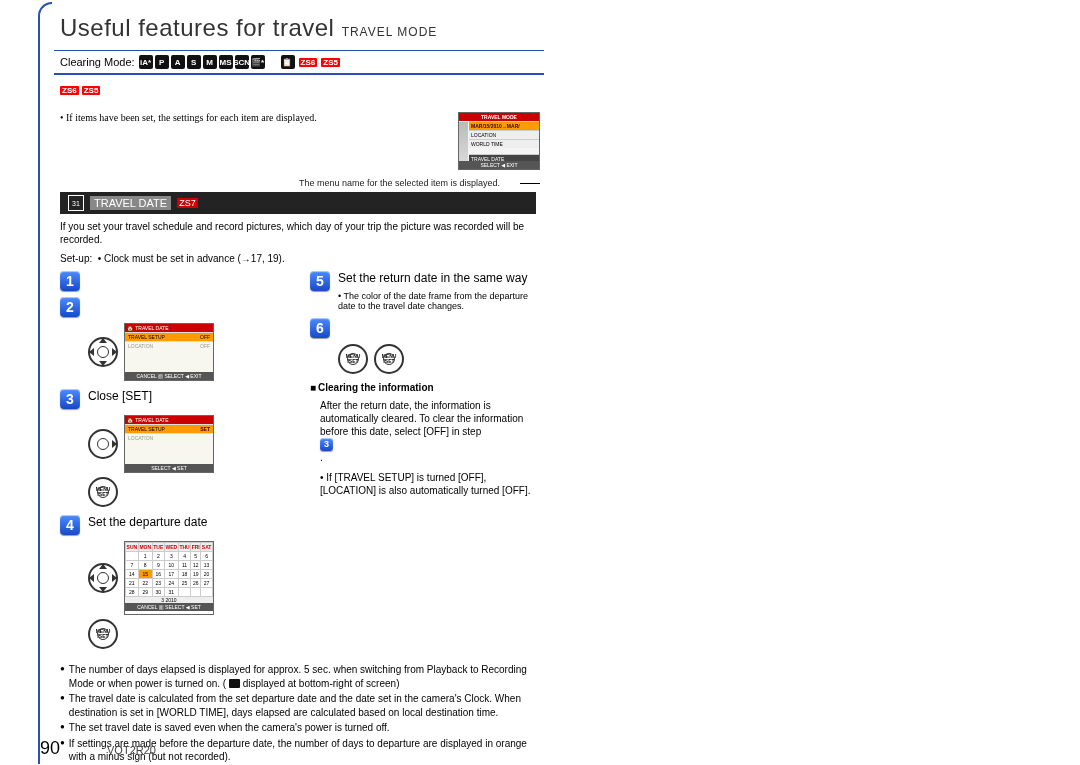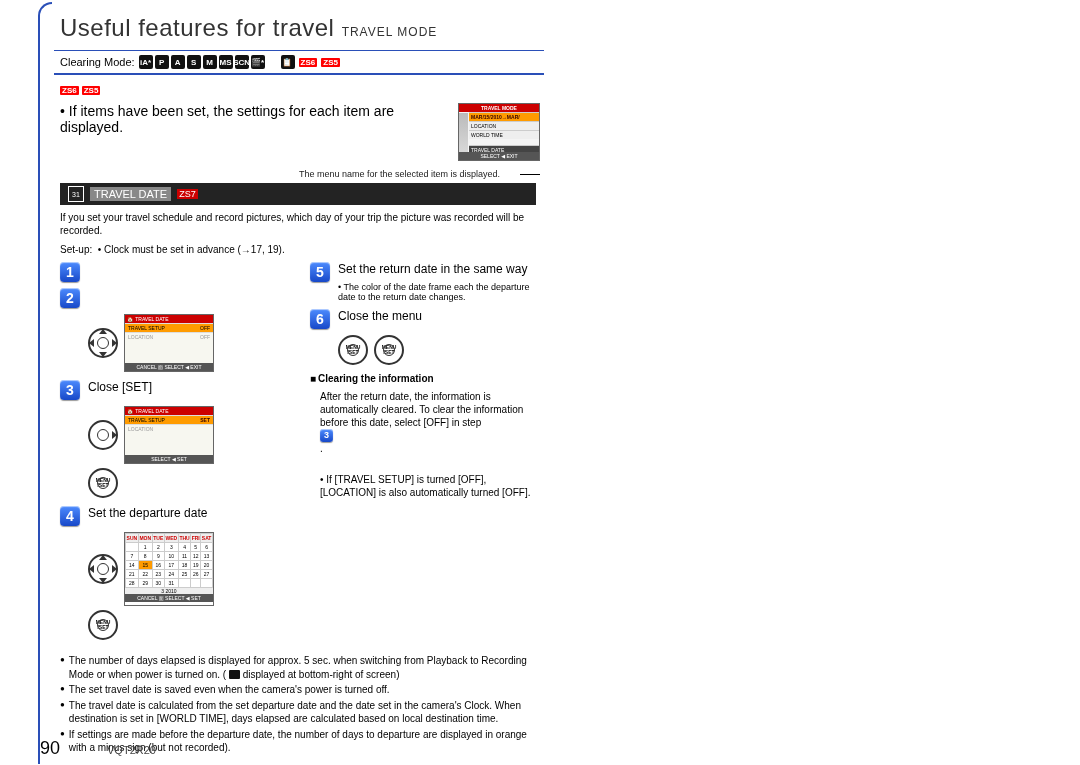--- a/index.html
+++ b/index.html
@@ -8,21 +8,21 @@
   .title { font-size: 24px; font-weight: 400; color: #333; margin-left: 20px; margin-top: 4px; letter-spacing: 0.5px; }
   .title .sub { font-size: 12px; letter-spacing: 1px; }
   .divider1 { border-top: 1px solid #2a4fb8; margin: 8px 0 4px 0; width: 490px; margin-left: 14px; }
   .rec-line { display: flex; align-items: center; gap: 4px; margin-left: 20px; }
   .mode-icons { display: flex; gap: 2px; align-items: center; }
   .micon { width: 14px; height: 14px; background: #111; color: #fff; font-size: 8px; font-weight: bold; display: inline-flex; align-items: center; justify-content: center; border-radius: 2px; }
   .zs-tag { background: #f00; color: #fff; font-size: 8px; padding: 0 2px; font-weight: bold; border-radius: 1px; }
   .divider2 { border-top: 2px solid #2a4fb8; margin: 4px 0 8px 0; width: 490px; margin-left: 14px; }
   .content { margin-left: 20px; width: 480px; }
   .note-row { display: flex; align-items: flex-start; gap: 10px; }
-  .note-row .txt { flex: 1; font-size: 14px; }
+  .note-row .txt { flex: 1; font-size: 10px; font-family: Liberation Serif, serif; }
   .mini-screen { width: 80px; height: 56px; border: 1px solid #666; position: relative; background: #f4f4f4; font-size: 5px; }
   .mini-screen .hdr { background: #c00; color: #fff; padding: 1px 2px; font-size: 5px; font-weight: bold; text-align: center; }
   .mini-screen .tab-col { position: absolute; left: 0; top: 9px; width: 9px; bottom: 0; background: linear-gradient(#bbb,#ddd); }
   .mini-screen .row { margin-left: 10px; padding: 1px 2px; background: #eee; border-top: 1px solid #ccc; display: flex; justify-content: space-between; }
   .mini-screen .row.hi { background: #ff9b00; color: #300; font-weight: bold; }
   .mini-screen .row.sel { background: #444; color: #fff; }
   .mini-screen .ft { position: absolute; left: 0; right: 0; bottom: 0; background: #555; color: #fff; font-size: 5px; text-align: center; padding: 1px; }
   .caption { font-size: 9px; color: #222; text-align: right; margin: 8px 0 4px 0; }
   .pointer-line { display: flex; align-items: center; justify-content: flex-end; gap: 20px; }
   .pointer-line .ln { border-top: 1px solid #000; width: 20px; }
@@ -93,21 +93,21 @@
         <span class="micon">🎬*</span>
       </span>
     <span style="width:8px"></span>
     <span class="micon">📋</span>
     <span class="zs-tag">ZS6</span>
     <span class="zs-tag">ZS5</span>
   </div>
   <div class="divider2"></div>
 
   <div class="content">
-    <div style="margin-bottom:8px">
+    <div style="margin-bottom:17px">
       <span class="zs-tag">ZS6</span>
       <span class="zs-tag">ZS5</span>
     </div>
     <div class="note-row">
       <div class="txt">• <span>If items have been set, the settings for each item are displayed.</span></div>
       <div class="mini-screen">
         <div class="hdr">TRAVEL MODE</div>
         <div class="tab-col"></div>
         <div class="row hi">MAR/15/2010→MAR/</div>
         <div class="row">LOCATION</div>
@@ -267,53 +267,52 @@
               <span class="lbl">MENU<br>/SET</span>
             </span>
         </div>
       </div>
 
       <div class="col">
         <div class="step">
           <div class="step-num">5</div>
           <div class="step-body">
             <span>Set the return date in the same way</span>
-            <div class="small" style="margin-top:4px">• <span>The color of the date frame each the departure date to the return date changes.</span></div>
+            <div class="small" style="margin-top:4px">• <span>The color of the date frame from the departure date to the travel date changes.</span></div>
           </div>
         </div>
         <div class="step">
           <div class="step-num">6</div>
-          <div class="step-body">Close the menu</div>
         </div>
         <div class="dial-row" style="margin-left:28px">
           <span class="dial menu">
               <span class="lbl">MENU<br>/SET</span>
             </span>
           <span class="dial menu">
               <span class="lbl">MENU<br>/SET</span>
             </span>
         </div>
 
         <div class="sub-head">Clearing the information</div>
         <div class="body-text" style="margin-left:10px">
           <span>After the return date, the information is automatically cleared. To clear the information before this date, select [OFF] in step </span><span class="step-num sm">3</span><span>.</span>
-          <div style="margin-top:18px">• <span>If [TRAVEL SETUP] is turned [OFF], [LOCATION] is also automatically turned [OFF].</span></div>
+          <div style="margin-top:7px">• <span>If [TRAVEL SETUP] is turned [OFF], [LOCATION] is also automatically turned [OFF].</span></div>
         </div>
       </div>
     </div>
 
     <div class="bullets" id="bottom-bullets">
         <div class="b">
           <span>The number of days elapsed is displayed for approx. 5 sec. when switching from Playback to Recording Mode or when power is turned on.  ( <span class="chip-icon"></span>  displayed at bottom-right of screen)</span>
         </div>
         <div class="b">
+          <span>The travel date is calculated from the set departure date and the date set in the camera's Clock. When destination is set in [WORLD TIME], days elapsed are calculated based on local destination time.</span>
+        </div>
+        <div class="b">
           <span>The set travel date is saved even when the camera's power is turned off.</span>
-        </div>
-        <div class="b">
-          <span>The travel date is calculated from the set departure date and the date set in the camera's Clock. When destination is set in [WORLD TIME], days elapsed are calculated based on local destination time.</span>
         </div>
         <div class="b">
           <span>If settings are made before the departure date, the number of days to departure are displayed in orange with a minus sign (but not recorded).</span>
         </div>
       </div>
   </div>
 
   <div class="pg-num">
     <span>90</span>
     <span class="code">VQT2R20</span>

